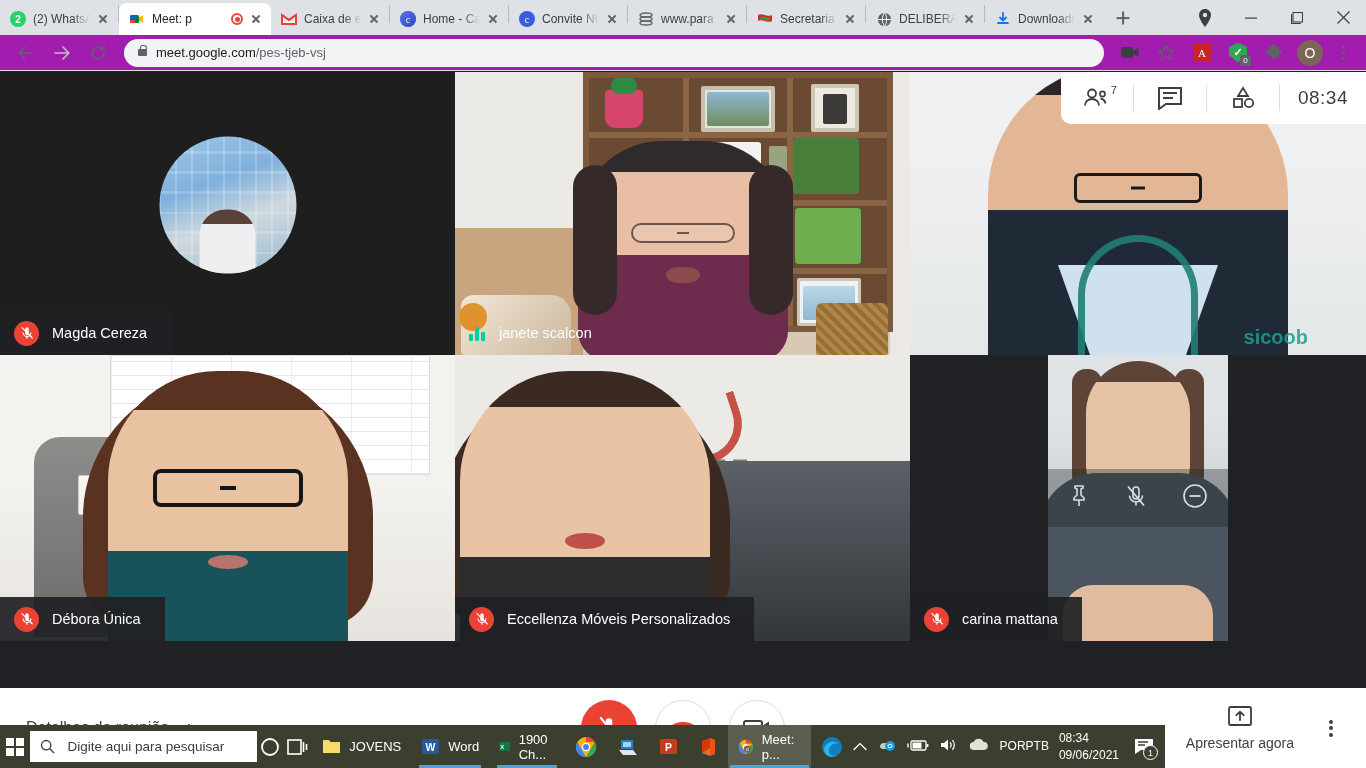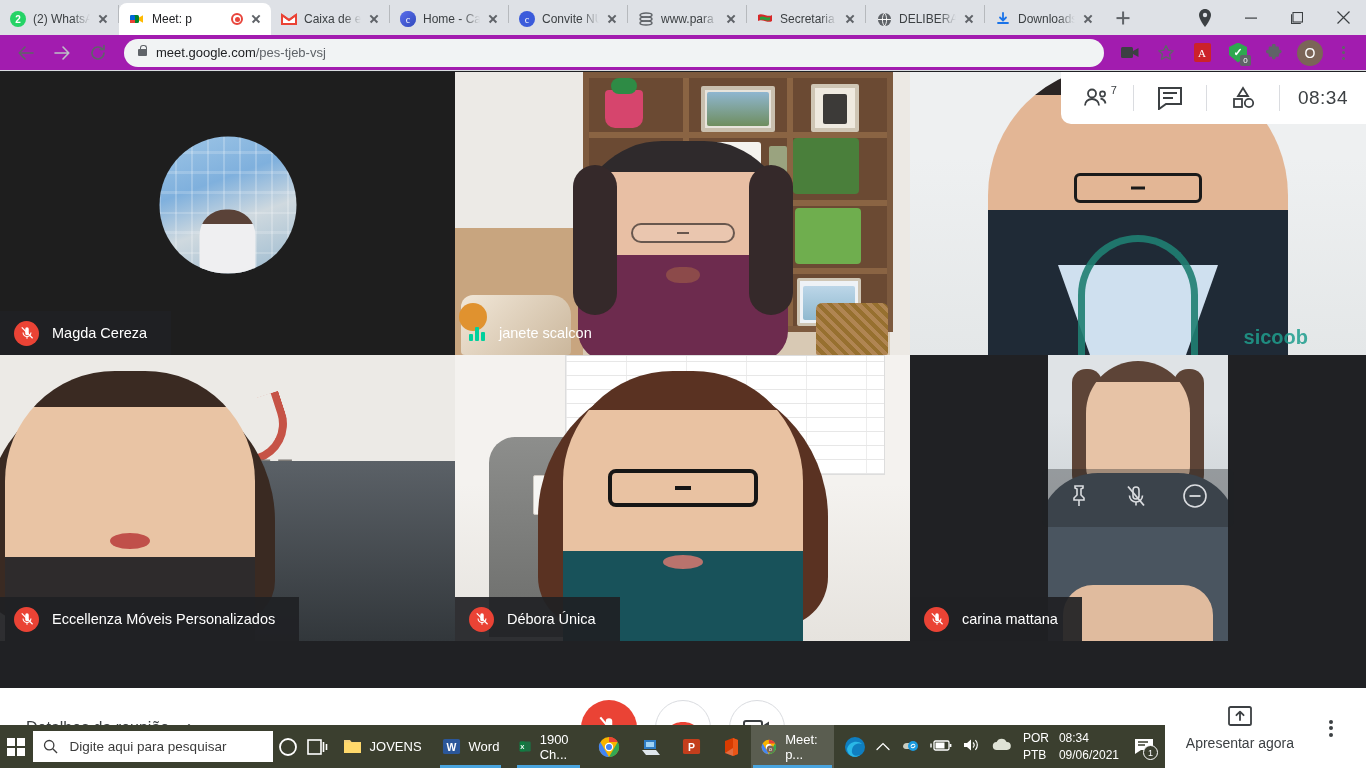--- a/index.html
+++ b/index.html
@@ -533,21 +533,21 @@
   }
   .tray{
     margin-left:auto; display:flex; align-items:center; gap:10px;
     color:#fff; font-size:12px; padding-right:6px;
   }
   .tray-clock{
     display:flex; flex-direction:column; align-items:flex-start; line-height:1.35;
     font-size:12px;
   }
   .tray-lang{
-    display:flex; flex-direction:column; align-items:flex-start; line-height:1.35;
+    display:flex; align-items:flex-start; line-height:1.35;
     font-size:12px;
   }
   .notif{
     width:30px; height:43px; display:flex; align-items:center; justify-content:center;
     position:relative;
   }
   .notif .nb{
     position:absolute; right:1px; bottom:8px; width:15px; height:15px;
     border-radius:50%; background:#3b3f2f; border:1.5px solid #fff; color:#fff;
     font-size:9px; display:flex; align-items:center; justify-content:center;
@@ -834,63 +834,63 @@
       <div class="tile t-sicoob">
         <div class="bg">
           <span class="head"></span>
           <span class="shirt"></span>
           <span class="lanyard"></span>
           <span class="glasses"></span>
           <span class="logo">sicoob</span>
         </div>
       </div>
 
+      <div class="tile t-deb">
+        <div class="bg">
+          <span class="board"></span>
+          <span class="chair"></span>
+          <span class="switch"></span>
+          <span class="hair"></span>
+          <span class="head"></span>
+          <span class="glasses"></span>
+          <span class="lips"></span>
+        </div>
+        <div class="namebar dark">
+          <span class="mic-off">
+            <svg width="14" height="14" viewBox="0 0 16 16">
+                <path d="M8 1.5a2 2 0 0 1 2 2v5a2 2 0 0 1-4 0v-5a2 2 0 0 1 2-2z" fill="#fff"></path>
+                <path d="M12.5 7.5a4.5 4.5 0 0 1-9 0" fill="none" stroke="#fff" stroke-width="1.3"></path>
+                <path d="M8 12v2.5" stroke="#fff" stroke-width="1.3"></path>
+                <path d="M2 1.6l12.4 12.4" stroke="#fff" stroke-width="1.4"></path>
+              </svg>
+          </span>
+          <span>Débora Única</span>
+        </div>
+      </div>
+
       <div class="tile t-ecc">
         <div class="bg">
           <span class="swoosh"></span>
           <span class="wordmark">eccelle</span>
           <span class="sub">móveis      personal</span>
           <span class="chair"></span>
           <span class="hair"></span>
           <span class="head"></span>
           <span class="lips"></span>
         </div>
         <div class="namebar dark">
           <span class="mic-off">
             <svg width="14" height="14" viewBox="0 0 16 16">
                 <path d="M8 1.5a2 2 0 0 1 2 2v5a2 2 0 0 1-4 0v-5a2 2 0 0 1 2-2z" fill="#fff"></path>
                 <path d="M12.5 7.5a4.5 4.5 0 0 1-9 0" fill="none" stroke="#fff" stroke-width="1.3"></path>
                 <path d="M8 12v2.5" stroke="#fff" stroke-width="1.3"></path>
                 <path d="M2 1.6l12.4 12.4" stroke="#fff" stroke-width="1.4"></path>
               </svg>
           </span>
           <span>Eccellenza Móveis Personalizados</span>
-        </div>
-      </div>
-
-      <div class="tile t-deb">
-        <div class="bg">
-          <span class="board"></span>
-          <span class="chair"></span>
-          <span class="switch"></span>
-          <span class="hair"></span>
-          <span class="head"></span>
-          <span class="glasses"></span>
-          <span class="lips"></span>
-        </div>
-        <div class="namebar dark">
-          <span class="mic-off">
-            <svg width="14" height="14" viewBox="0 0 16 16">
-                <path d="M8 1.5a2 2 0 0 1 2 2v5a2 2 0 0 1-4 0v-5a2 2 0 0 1 2-2z" fill="#fff"></path>
-                <path d="M12.5 7.5a4.5 4.5 0 0 1-9 0" fill="none" stroke="#fff" stroke-width="1.3"></path>
-                <path d="M8 12v2.5" stroke="#fff" stroke-width="1.3"></path>
-                <path d="M2 1.6l12.4 12.4" stroke="#fff" stroke-width="1.4"></path>
-              </svg>
-          </span>
-          <span>Débora Única</span>
         </div>
       </div>
 
       <div class="tile t-car">
         <div class="bg">
           <span class="video">
             <span class="hairl"></span>
               <span class="hairr"></span>
             <span class="head"></span>
             <span class="body"></span>

